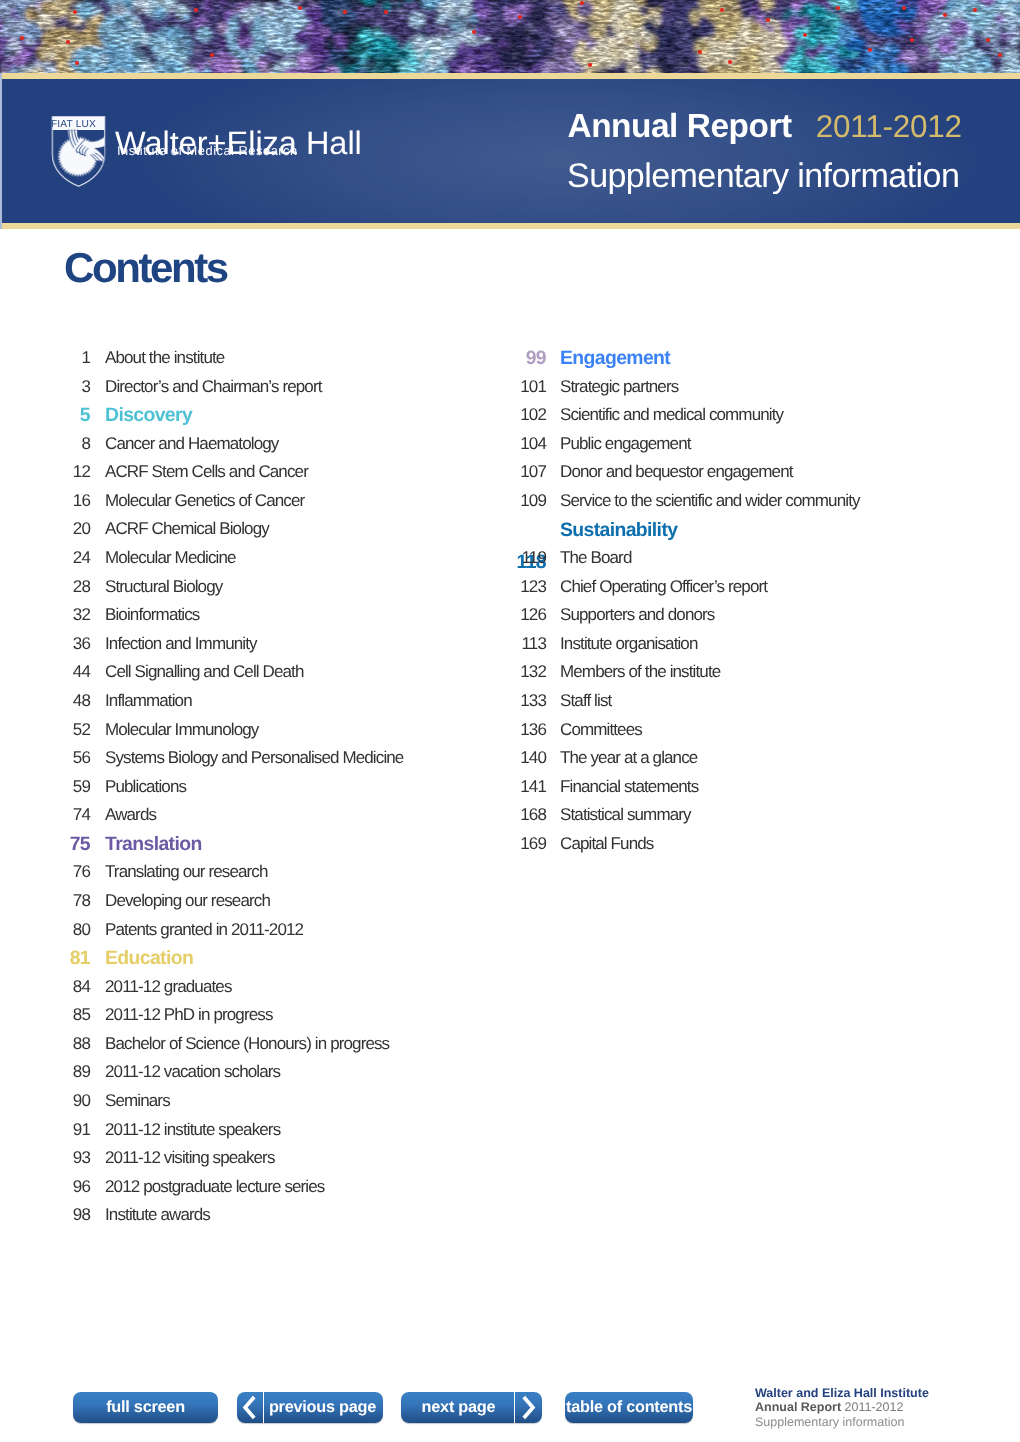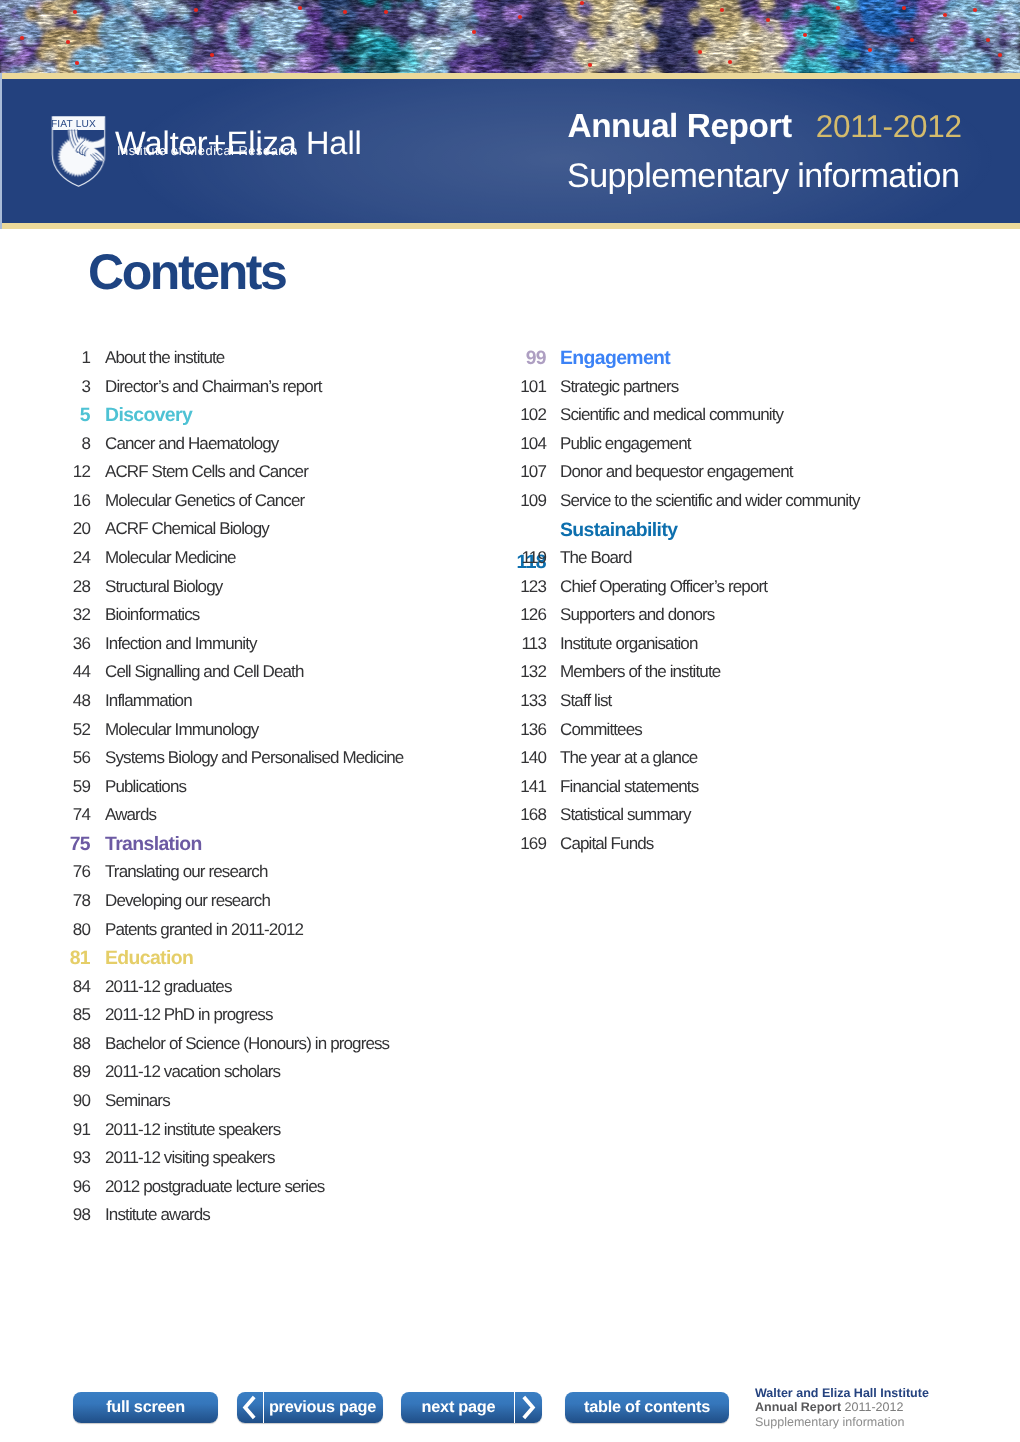--- a/index.html
+++ b/index.html
@@ -33,21 +33,21 @@
       font-size:12.9px;font-weight:400;letter-spacing:0.5px;line-height:1;white-space:nowrap;}
 
   
   #banner-title{position:absolute;left:567.5px;top:109.5px;white-space:nowrap;line-height:1;}
   #title-main{font-size:33.4px;font-weight:700;color:#ffffff;letter-spacing:-0.45px;}
   #title-years{font-size:31.5px;font-weight:400;color:#d4bb6c;letter-spacing:-0.25px;margin-left:24px;}
   #banner-subtitle{position:absolute;left:567px;top:158.5px;white-space:nowrap;line-height:1;
       font-size:34.1px;font-weight:400;color:#ffffff;letter-spacing:-0.6px;}
 
   
-  #contents-title{position:absolute;left:88px;top:247px;font-size:50px;font-weight:700;
+  #contents-title{position:absolute;left:64px;top:247px;font-size:42px;font-weight:700;
       color:#1e4482;letter-spacing:-2.4px;line-height:1;}
 
   
   .toc-col{position:absolute;top:349px;}
   #toc-col-left{left:0px;width:470px;}
   #toc-col-right{left:450px;width:470px;}
   .toc-row{position:relative;height:28.58px;}
   .toc-num{position:absolute;text-align:right;font-size:17px;letter-spacing:-0.88px;color:#333335;
       line-height:1;white-space:nowrap;}
   .toc-label{position:absolute;font-size:17px;letter-spacing:-0.88px;color:#333335;line-height:1;white-space:nowrap;}
@@ -66,21 +66,21 @@
       display:flex;align-items:center;justify-content:center;cursor:pointer;}
   #btn-fullscreen{left:73px;width:145px;}
   #btn-prev{left:237px;width:146px;padding:0;justify-content:center;}
   #btn-prev .chev-box{width:27px;height:31px;display:flex;align-items:center;justify-content:center;
       border-right:1.3px solid #ffffff;box-sizing:border-box;padding-right:2px;}
   #btn-prev .lbl{flex:1;text-align:center;padding-right:2px;}
   #btn-next{left:401px;width:141px;padding:0;justify-content:flex-start;}
   #btn-next .chev-box{width:28px;height:31px;display:flex;align-items:center;justify-content:center;
       border-left:1.3px solid #ffffff;box-sizing:border-box;padding-left:1px;}
   #btn-next .lbl{flex:1;text-align:center;padding-left:2px;}
-  #btn-toc{left:565px;width:164px;}
+  #btn-toc{left:565px;width:128px;}
   .chev{display:block;}
 
   #footer-credit{position:absolute;left:755px;top:1386.2px;line-height:14.2px;white-space:nowrap;}
   #credit-line1{font-size:12.5px;font-weight:700;color:#24427f;}
   #credit-line2{font-size:12.5px;color:#7d7d7d;}
   #credit-line2 b{font-weight:700;color:#58585a;}
   #credit-line3{font-size:12.5px;color:#8d8d8d;}
 </style>
 </head>
 <body>

